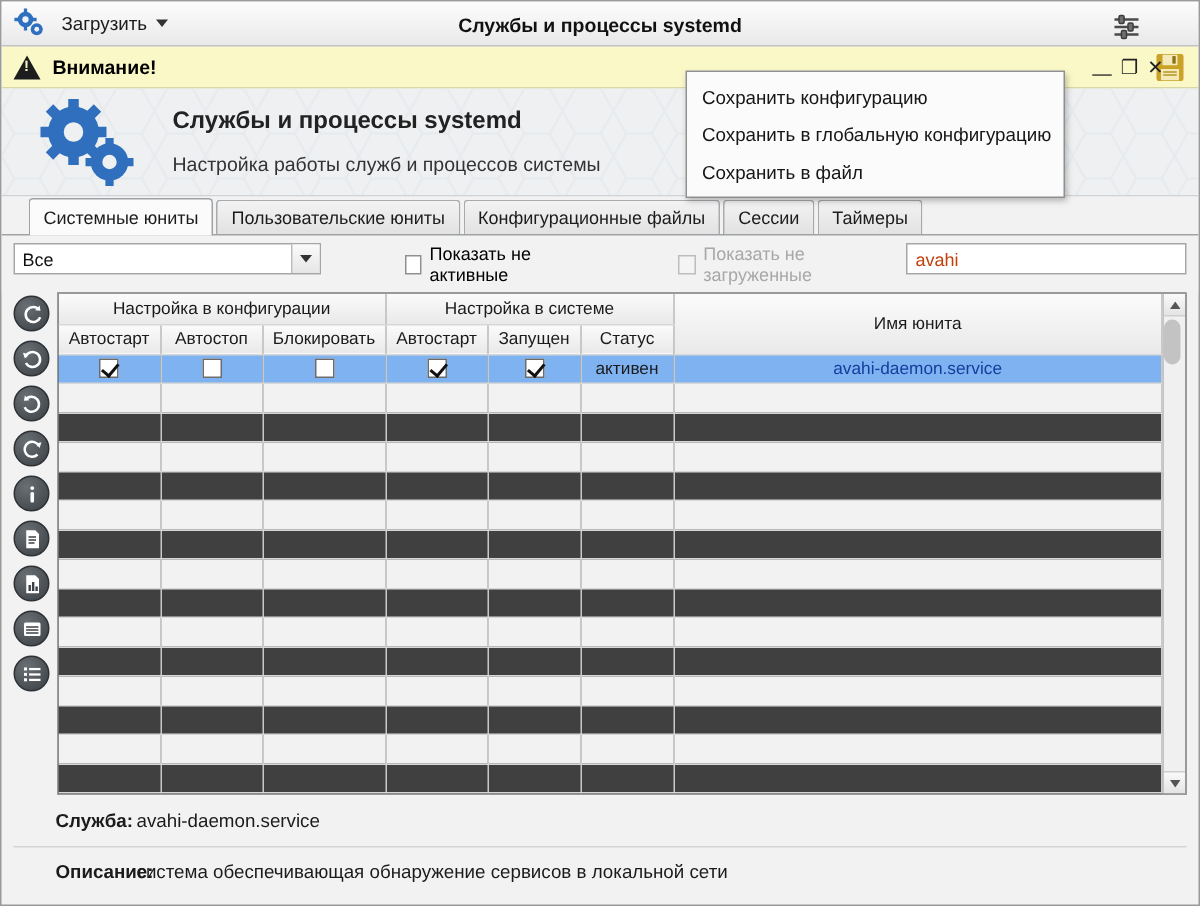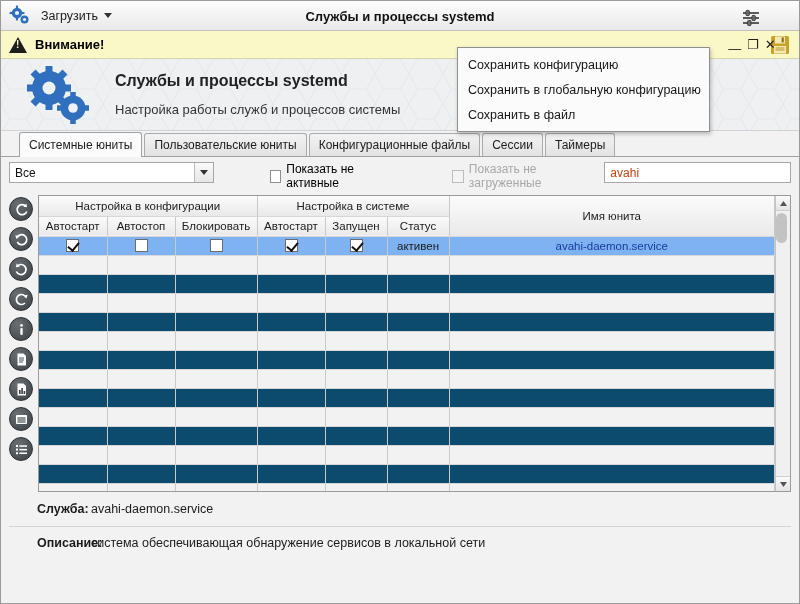--- a/index.html
+++ b/index.html
@@ -191,22 +191,22 @@
     color: #fff; font-size: 13px; font-weight: bold;
     cursor: default;
     position: relative;
   }
   .tbtn svg { display:block; }
 
   .tablewrap {
     flex: 1 1 auto;
     margin-left: 5px;
     border: 1px solid #9a9a9a;
-    background: #0c4a6e;
-    height: 297px;
+    background: #404040;
+    height: 335px;
     display: flex;
     position: relative;
     overflow: hidden;
   }
   table.grid { border-collapse: collapse; width: 100%; table-layout: fixed; }
   table.grid th, table.grid td {
     border-right: 1px solid #c9c9c9;
     border-bottom: 1px solid #d7d7d7;
     font-weight: normal;
     font-size: 11.5px;

